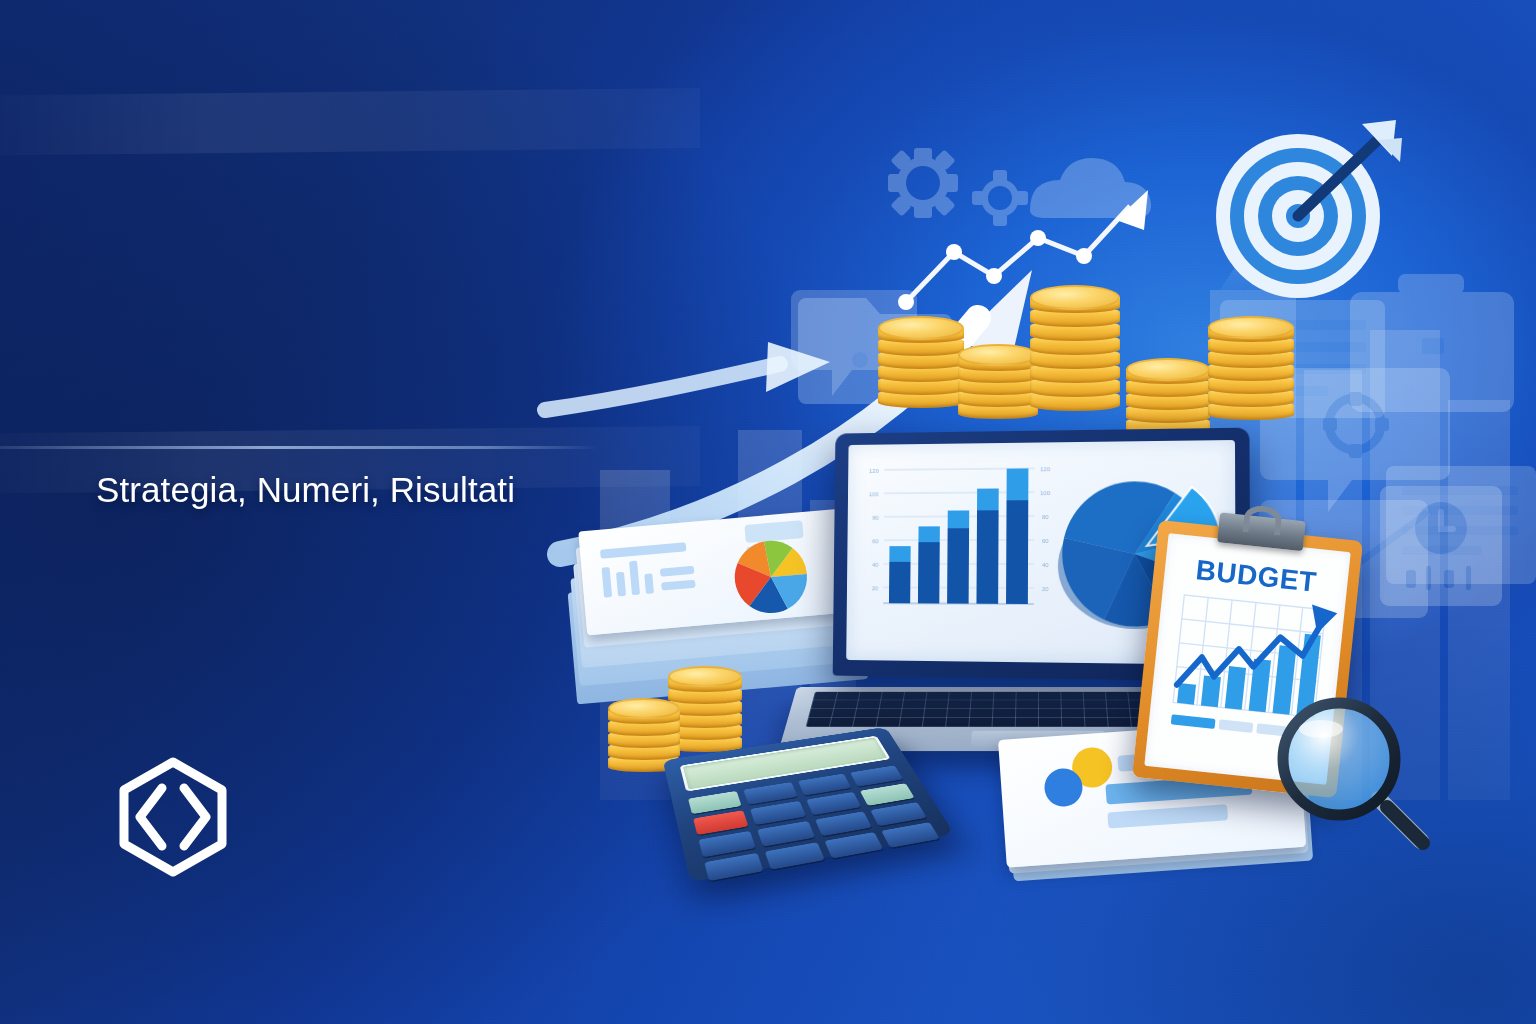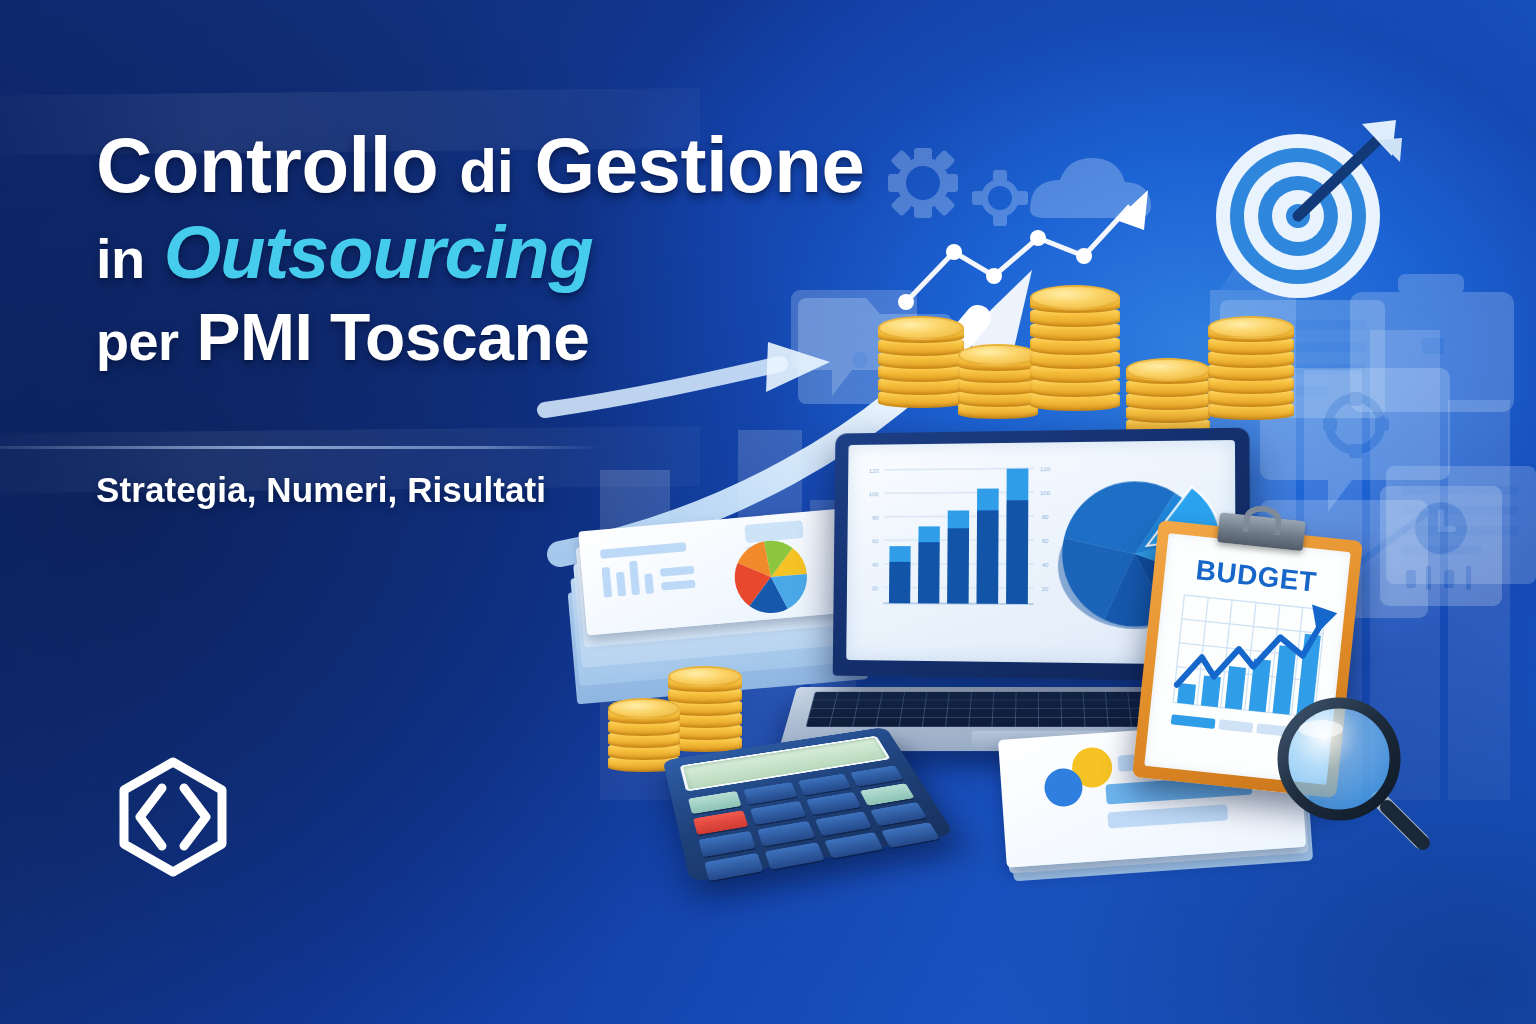--- a/index.html
+++ b/index.html
@@ -53,21 +53,21 @@
   }
   .l1 { font-size:78px; color:#ffffff; }
   .l1 .small { font-size:62px; }
   .l2 { font-size:70px; margin-top:12px; }
   .l2 .in { color:#ffffff; font-size:56px; }
   .l2 .hl { color:#45cbec; font-style:italic; font-size:74px; letter-spacing:-1px; }
   .l3 { font-size:66px; color:#ffffff; margin-top:14px; }
   .l3 .per { font-size:54px; }
   .subtitle {
     position:absolute; left:96px; top:470px;
-    font-size:35px; font-weight:700; color:#ffffff; letter-spacing:.1px;
+    font-size:35px; font-weight:400; color:#ffffff; letter-spacing:.1px;
     text-shadow:0 3px 7px rgba(4,16,54,.55);
   }
 
   
   .logo { position:absolute; left:112px; top:756px; display:flex; align-items:center; gap:20px; }
   .logo-mark { width:122px; height:120px; }
   .logo-word {
     font-size:76px; font-weight:400; color:#ffffff; letter-spacing:-1.5px;
     text-shadow:0 3px 8px rgba(4,16,54,.45);
   }
@@ -598,35 +598,20 @@
       </defs>
       <line x1="104" y1="104" x2="146" y2="146" stroke="#9fb0c2" stroke-width="16" stroke-linecap="round"></line>
       <line x1="112" y1="112" x2="148" y2="148" stroke="#1b2838" stroke-width="14" stroke-linecap="round"></line>
       <circle cx="64" cy="64" r="54" fill="url(#lensG)"></circle>
       <circle cx="64" cy="64" r="56" fill="none" stroke="url(#ringG)" stroke-width="11"></circle>
       <ellipse cx="46" cy="34" rx="22" ry="9" fill="#ffffff" opacity=".6"></ellipse>
     </svg>
 
   </div>
 
-  <div class="headline">
-    <div class="h-line l1">
-      <span>Controllo</span>
-      <span class="small">di</span>
-      <span>Gestione</span>
-    </div>
-    <div class="h-line l2">
-      <span class="in">in</span>
-      <span class="hl">Outsourcing</span>
-    </div>
-    <div class="h-line l3">
-      <span class="per">per</span>
-      <span>PMI Toscane</span>
-    </div>
-  </div>
 
   <div class="subtitle">Strategia, Numeri, Risultati</div>
 
   <div class="logo">
     <svg class="logo-mark" viewBox="0 0 122 120">
       <g fill="none" stroke="#ffffff" stroke-width="9" stroke-linejoin="round">
         <polygon points="61,6 110,34 110,88 61,116 12,88 12,34"></polygon>
       </g>
       <g fill="none" stroke="#ffffff" stroke-width="9" stroke-linecap="round" stroke-linejoin="round">
         <polyline points="50,32 28,61 50,90"></polyline>

